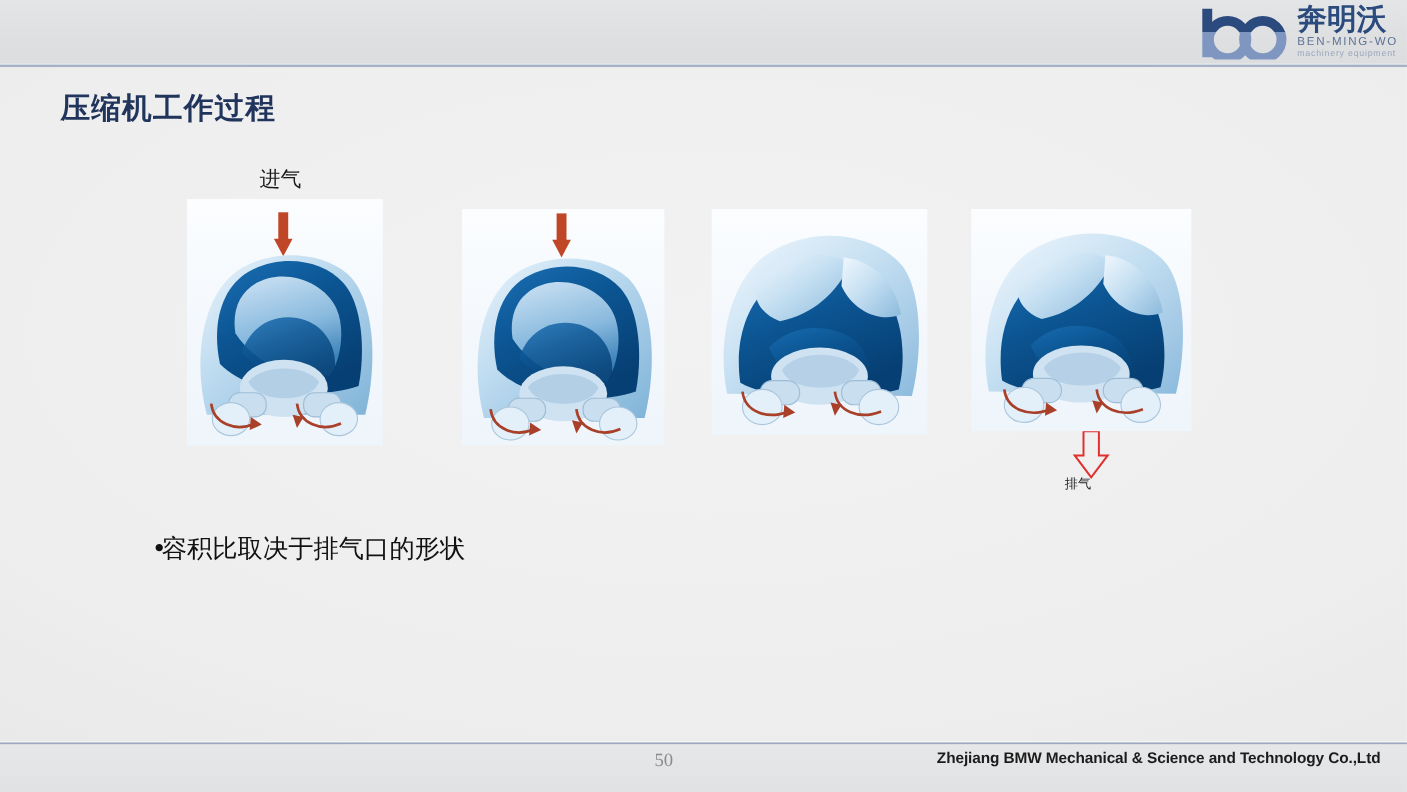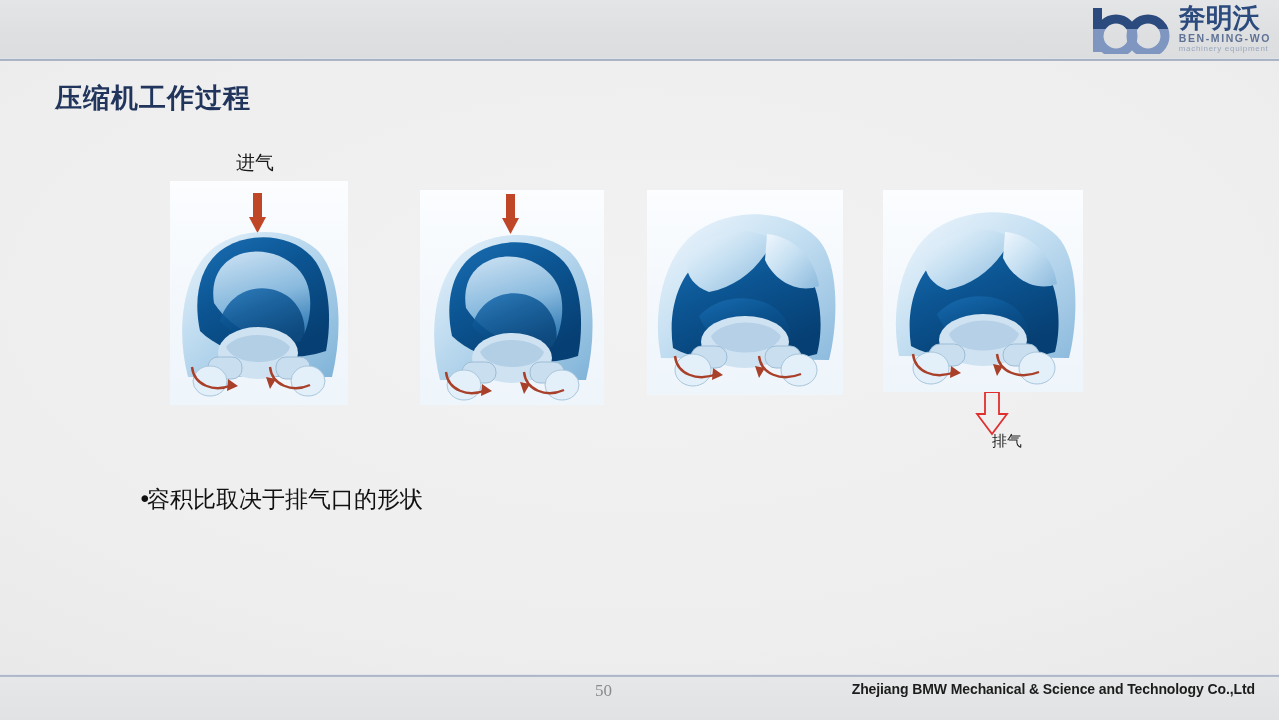--- a/index.html
+++ b/index.html
@@ -68,21 +68,21 @@
     font-family: "DejaVu Sans", sans-serif;
     font-size: 27px;
     font-weight: bold;
     color: #2b4a7d;
     letter-spacing: 0px;
     line-height: 1;
   }
   .logo-en {
     font-family: "Liberation Sans", sans-serif;
     font-size: 10.5px;
-    font-weight: bold;
+    font-weight: normal;
     color: #5f7296;
     letter-spacing: 1.6px;
     margin-top: 2px;
   }
   .logo-sub {
     font-family: "Liberation Sans", sans-serif;
     font-size: 8px;
     color: #9aa7bd;
     letter-spacing: 0.7px;
     margin-top: 2px;
@@ -119,24 +119,23 @@
     font-size: 19px;
     color: #1a1a1a;
     white-space: nowrap;
     text-align: center;
   }
   .label-exhaust {
     position: absolute;
     left: 968px;
     top: 432px;
     font-family: "DejaVu Sans", sans-serif;
-    font-size: 15px;
+    font-size: 12px;
     color: #1a1a1a;
     white-space: nowrap;
-    margin-left: 24px;
   }
 
   .rotor-img {
     position: absolute;
     background: linear-gradient(to bottom, #fbfdff 0%, #f4f8fc 50%, #eef5fb 100%);
     overflow: hidden;
   }
   .rotor-img svg { display: block; }
 
   

